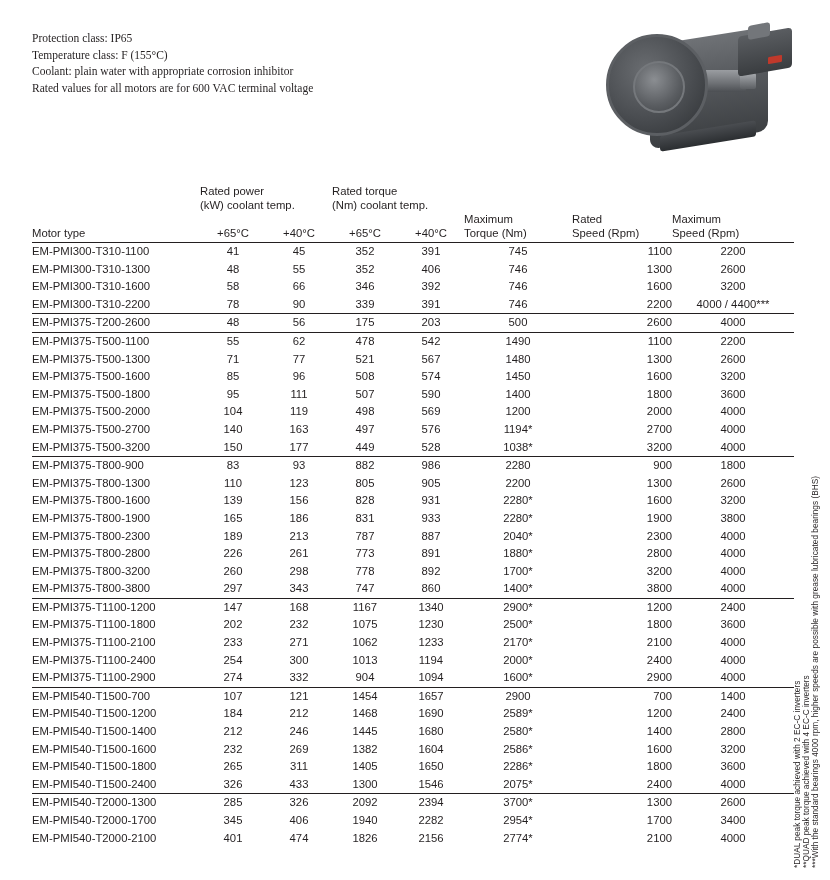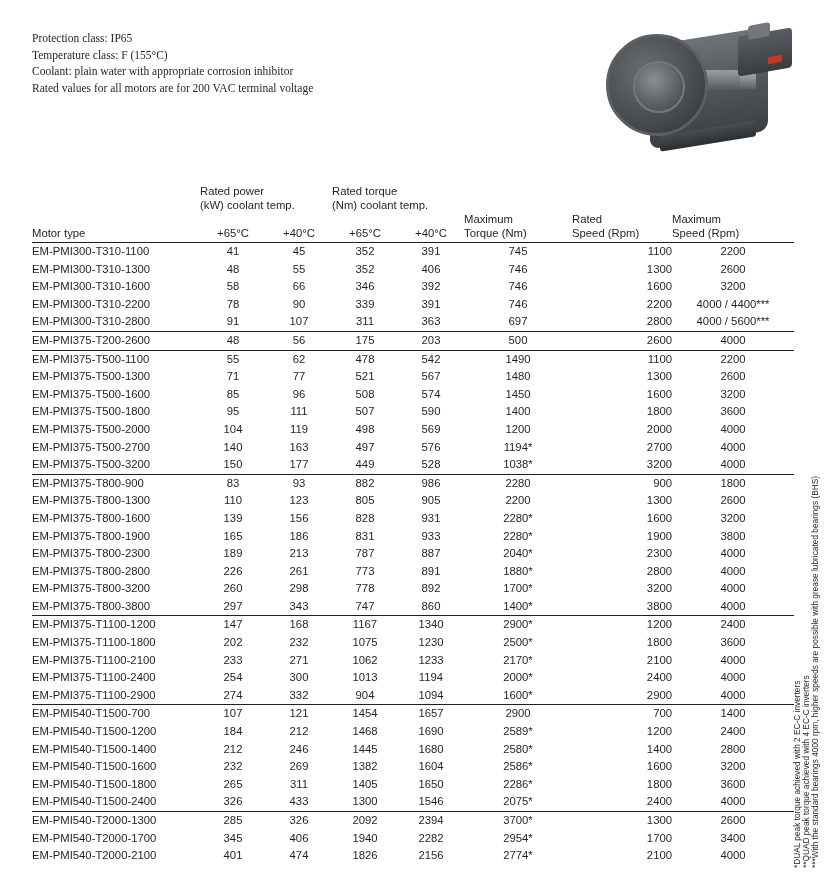--- a/index.html
+++ b/index.html
@@ -165,21 +165,21 @@
     transform: skewY(-9deg);
   }
 </style>
 </head>
 <body>
 
 <div class="specs">
   <div>Protection class: IP65</div>
   <div>Temperature class: F (155°C)</div>
   <div>Coolant: plain water with appropriate corrosion inhibitor</div>
-  <div>Rated values for all motors are for 200 VAC terminal voltage</div>
+  <div>Rated values for all motors are for 600 VAC terminal voltage</div>
 </div>
 
 <div class="motor-image">
   <div class="mi-body"></div>
   <div class="mi-base"></div>
   <div class="mi-shaft"></div>
   <div class="mi-shaft-tip"></div>
   <div class="mi-box"></div>
   <div class="mi-cap"></div>
   <div class="mi-red"></div>
@@ -261,30 +261,20 @@
       <tr>
         <td class="type">EM-PMI300-T310-2200</td>
         <td class="num">78</td>
         <td class="num">90</td>
         <td class="num">339</td>
         <td class="num">391</td>
         <td class="maxq">746</td>
         <td class="rspd">2200</td>
         <td class="mspd">4000 / 4400***</td>
       </tr>
-      <tr>
-        <td class="type">EM-PMI300-T310-2800</td>
-        <td class="num">91</td>
-        <td class="num">107</td>
-        <td class="num">311</td>
-        <td class="num">363</td>
-        <td class="maxq">697</td>
-        <td class="rspd">2800</td>
-        <td class="mspd">4000 / 5600***</td>
-      </tr>
       <tr class="grp-top">
         <td class="type">EM-PMI375-T200-2600</td>
         <td class="num">48</td>
         <td class="num">56</td>
         <td class="num">175</td>
         <td class="num">203</td>
         <td class="maxq">500</td>
         <td class="rspd">2600</td>
         <td class="mspd">4000</td>
       </tr>

